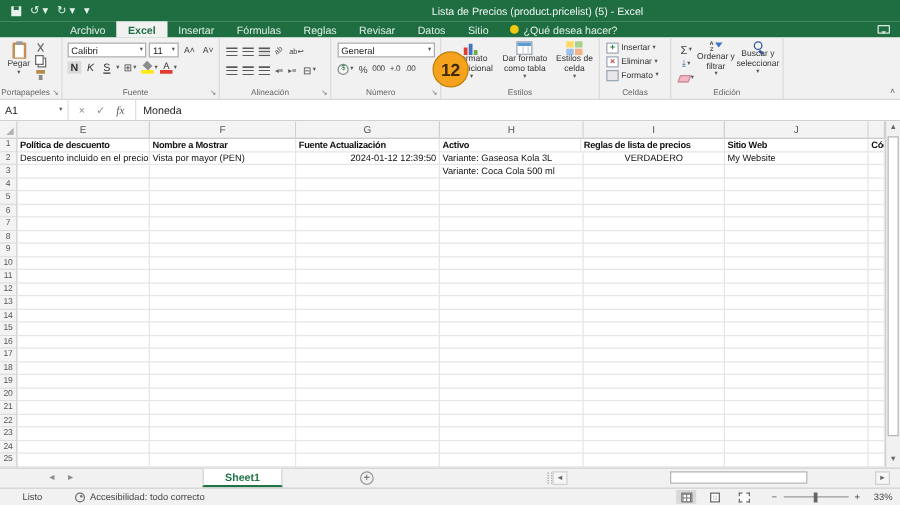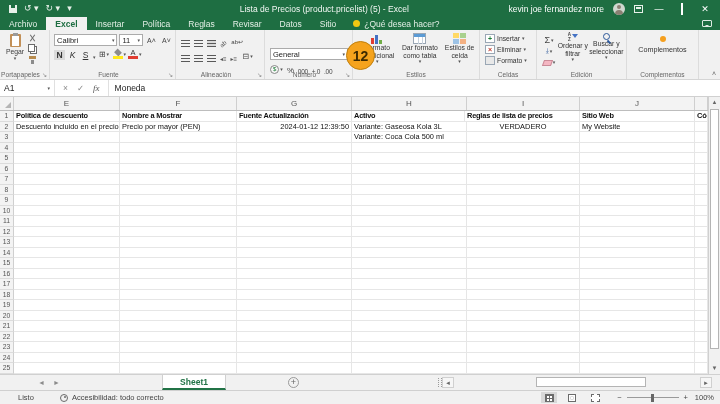--- a/index.html
+++ b/index.html
@@ -30,21 +30,21 @@
   .bulb { width:7px; height:7px; border-radius:50%; background:#f2c811; }
   .tabrow-fill { flex:1; }
   .ic-comment { width:10px; height:7px; border:1px solid #dfeae2; border-radius:1px; position:relative; margin-right:8px; align-self:center; }
   .ic-comment::after { content:""; position:absolute; bottom:-3px; left:2px; border:2px solid transparent; border-top-color:#dfeae2; }
 
   
   .ribbon { position:absolute; top:30px; left:0; right:0; height:50px; background:#f1f1f1; border-bottom:1px solid #d5d5d5; display:flex; font-size:7.5px; color:#3b3b3b; }
   .rgroup { position:relative; border-right:1px solid #dcdcdc; height:100%; padding:2px 2px 11px 2px; }
   .rlabel { position:absolute; bottom:1px; left:0; right:8px; text-align:center; font-size:6.6px; color:#666; white-space:nowrap; }
   .launcher { position:absolute; bottom:1px; right:2px; font-size:6px; color:#777; }
-  .rrow { display:flex; align-items:flex-end; gap:2px; }
+  .rrow { display:flex; align-items:center; gap:2px; }
   .rbtn-sm { height:12px; min-width:13px; display:flex; align-items:center; justify-content:center; gap:1px; color:#444; font-size:8px; }
   .dd { font-size:5px; color:#555; line-height:1; }
   .combo { background:#fff; border:1px solid #ababab; height:12px; display:flex; align-items:center; justify-content:space-between; padding:0 2px; font-size:7.5px; color:#222; }
   .bigbtn { display:flex; flex-direction:column; align-items:center; justify-content:flex-start; gap:1px; padding-top:2px; }
   .stackbtn { display:flex; flex-direction:column; align-items:center; text-align:center; line-height:1.12; font-size:6.8px; color:#333; padding-top:1px; }
   .stackbtn .lbl { white-space:normal; }
   .ic-clipboard { width:11px; height:13px; background:#c29058; border-radius:1px; position:relative; }
   .ic-clipboard::before { content:""; position:absolute; top:2px; left:2px; width:7px; height:10px; background:#fff; }
   .ic-clipboard::after { content:""; position:absolute; top:-1px; left:3px; width:5px; height:3px; background:#9b9b9b; }
   .ic-cut { width:9px; height:9px; position:relative; }
@@ -142,36 +142,28 @@
 <body>
 
 <div class="titlebar">
   <div class="qat">
     <span class="ic-save"></span>
     <span class="gl">↺ ▾</span>
     <span class="gl">↻ ▾</span>
     <span class="gl">▾</span>
   </div>
   <div class="tb-title">Lista de Precios (product.pricelist) (5)  -  Excel</div>
-  <div class="tb-right">
-    <span>kevin joe fernandez more</span>
-    <span class="avatar"></span>
-    <span class="ic-ribopt"></span>
-    <span class="winbtn">—</span>
-    <span class="winbtn"><span class="ic-restore"></span></span>
-    <span class="winbtn">✕</span>
-  </div>
 </div>
 
 <div class="tabrow">
-  <div style="display:flex;">
+  <div style="display:flex;margin-left:47px;">
       <div class="tab">Archivo</div>
       <div class="tab active">Excel</div>
       <div class="tab">Insertar</div>
-      <div class="tab">Política</div>
+      <div class="tab">Fórmulas</div>
       <div class="tab">Reglas</div>
       <div class="tab">Revisar</div>
       <div class="tab">Datos</div>
       <div class="tab">Sitio</div>
     </div>
   <div class="tellme">
     <span class="bulb"></span>
     <span>¿Qué desea hacer?</span>
   </div>
   <div class="tabrow-fill"></div>
@@ -243,21 +235,21 @@
       <span class="ic-lines"></span>
       <span style="font-size:6px; color:#555;">◂≡</span>
       <span style="font-size:6px; color:#555;">▸≡</span>
       <span class="rbtn-sm">⊟<span class="dd">▾</span></span>
     </div>
     <div class="rlabel">Alineación</div>
     <span class="launcher">↘</span>
   </div>
 
   <div class="rgroup" style="width:88px;">
-    <div class="rrow" style="margin:16px 2px 3px 3px;">
+    <div class="rrow" style="margin:2px 2px 3px 3px;">
       <div class="combo" style="width:78px;">
         <span>General</span>
           <span class="dd">▾</span>
       </div>
     </div>
     <div class="rrow" style="margin-left:3px; gap:4px;">
       <span class="rbtn-sm">
           <span class="ic-coin">$</span>
           <span class="dd">▾</span>
         </span>
@@ -341,27 +333,20 @@
       <span class="dd">▾</span>
     </div>
     <div class="stackbtn" style="width:40px;">
       <span class="ic-mag"></span>
       <span class="lbl">Buscar y seleccionar</span>
       <span class="dd">▾</span>
     </div>
     <div class="rlabel" style="right:0;">Edición</div>
   </div>
 
-  <div class="rgroup" style="width:72px;">
-    <div class="stackbtn" style="width:100%; padding-top:4px; gap:4px;">
-      <span class="ic-dot"></span>
-      <span class="lbl" style="font-size:7.2px;">Complementos</span>
-    </div>
-    <div class="rlabel" style="right:0;">Complementos</div>
-  </div>
 
   <div style="flex:1; position:relative;">
     <span class="collapse">˄</span>
   </div>
 </div>
 
 <div class="badge">12</div>
 
 <div class="formulabar">
   <div class="namebox">
@@ -396,21 +381,21 @@
         <div class="cell b" style="width: 117px;">Nombre a Mostrar</div>
         <div class="cell b" style="width: 115px;">Fuente Actualización</div>
         <div class="cell b" style="width: 113px;">Activo</div>
         <div class="cell b" style="width: 115px;">Reglas de lista de precios</div>
         <div class="cell b" style="width: 115px;">Sitio Web</div>
         <div class="cell b" style="width: 13px;">Cód</div>
       </div>
       <div class="grow">
         <div class="rownum">2</div>
         <div class="cell" style="width: 106px;">Descuento incluido en el precio</div>
-        <div class="cell" style="width: 117px;">Precio por mayor (PEN)</div>
+        <div class="cell" style="width: 117px;">Vista por mayor (PEN)</div>
         <div class="cell" style="width: 115px; text-align: right;">2024-01-12 12:39:50</div>
         <div class="cell" style="width: 115px;">Variante: Gaseosa Kola 3L</div>
         <div class="cell" style="width: 113px; text-align: center;">VERDADERO</div>
         <div class="cell" style="width: 115px;">My Website</div>
         <div class="cell" style="width: 13px;"></div>
       </div>
       <div class="grow">
         <div class="rownum">3</div>
         <div class="cell" style="width: 106px;"></div>
         <div class="cell" style="width: 117px;"></div>
@@ -682,14 +667,14 @@
         <span class="ic-pagebreak"></span>
       </span>
   </div>
   <div class="zoomctl">
     <span>−</span>
     <span class="zline">
         <span class="zthumb"></span>
       </span>
     <span>+</span>
   </div>
-  <div class="zpct">100%</div>
+  <div class="zpct">33%</div>
 </div>
 
 </body></html>

